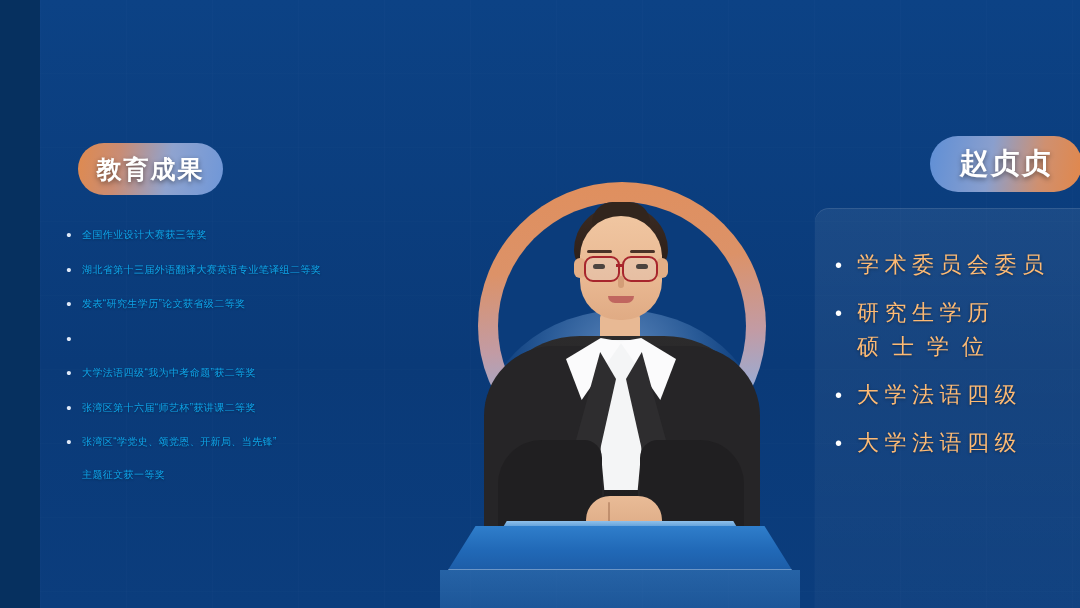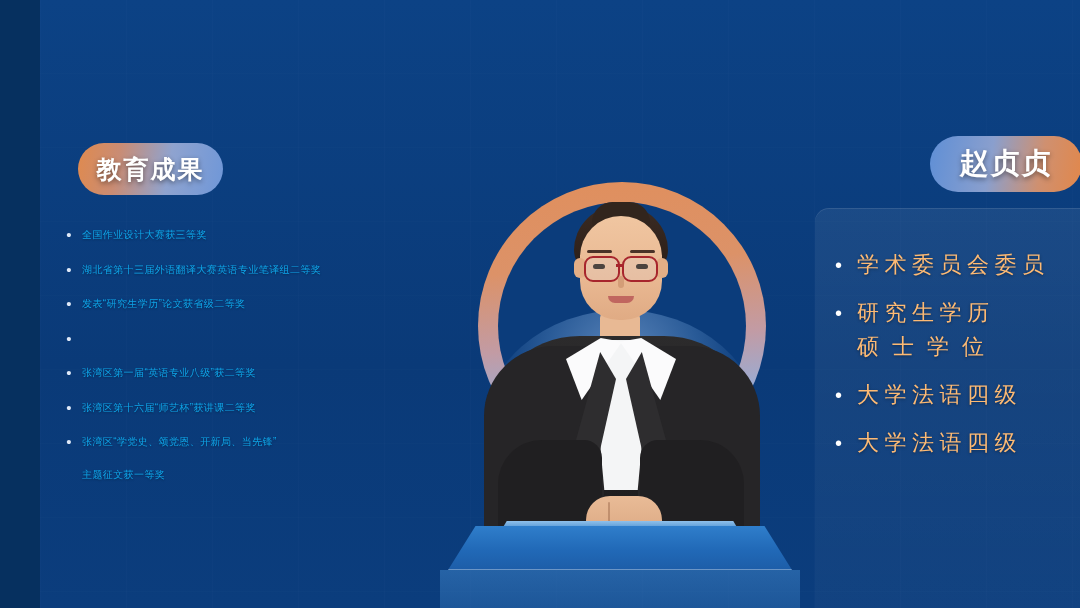--- a/index.html
+++ b/index.html
@@ -235,21 +235,21 @@
       <span class="dot">•</span>
       <span class="txt">发表“研究生学历”论文获省级二等奖</span>
     </div>
 
     <div class="li">
       <span class="dot">•</span>
     </div>
 
     <div class="li">
       <span class="dot">•</span>
-      <span class="txt">张湾区第一届“英语专业八级”获二等奖</span>
+      <span class="txt">大学法语四级“我为中考命题”获二等奖</span>
     </div>
 
     <div class="li">
       <span class="dot">•</span>
       <span class="txt">张湾区第十六届“师艺杯”获讲课二等奖</span>
     </div>
 
     <div class="li">
       <span class="dot">•</span>
       <span class="txt">

